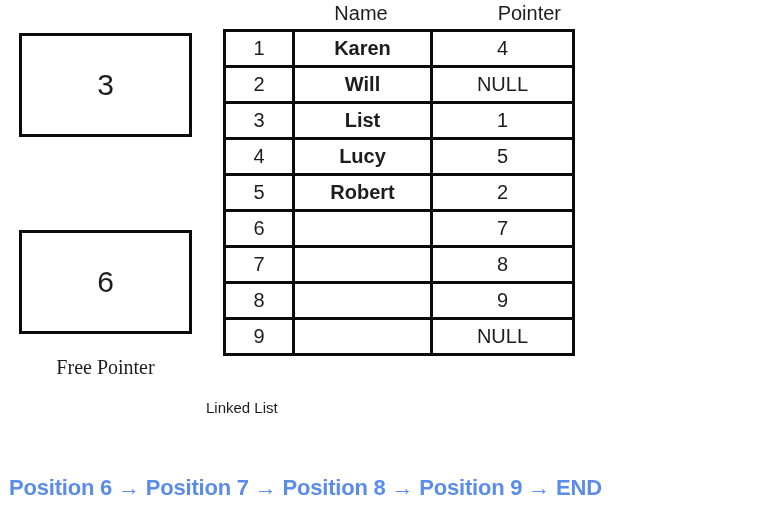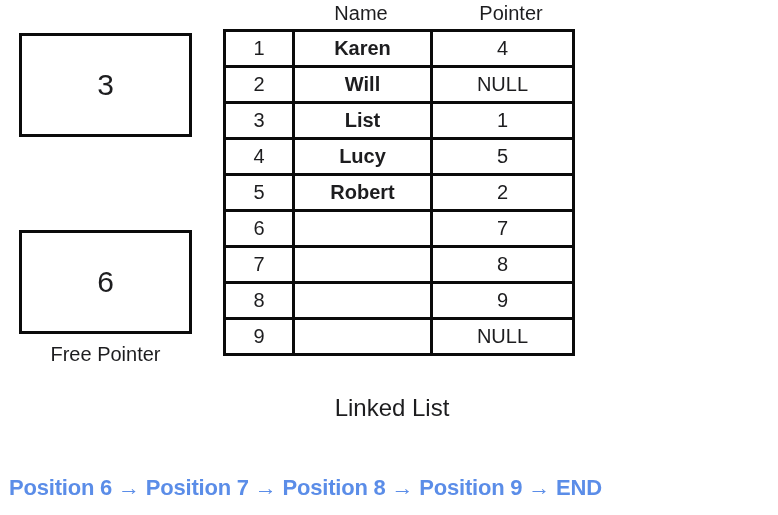--- a/index.html
+++ b/index.html
@@ -41,34 +41,34 @@
     position: absolute;
     left: 19px;
     width: 173px;
     text-align: center;
     font-size: 20px;
     line-height: 24px;
     color: var(--text);
     white-space: nowrap;
   }
   .pointer-label.start { top: 160px; }
-  .pointer-label.free  { top: 342px; }
+  .pointer-label.free  { top: 355px; font-family: Liberation Serif, serif; }
 
   
   .col-header {
     position: absolute;
     top: 0;
     height: 26px;
     line-height: 26px;
     text-align: center;
     font-size: 20px;
     color: var(--text);
   }
   .col-header.name    { left: 292px; width: 138px; }
-  .col-header.pointer { left: 440px; width: 142px; }
+  .col-header.pointer { left: 419px; width: 142px; text-align: right; }
 
   
   table.linked-list {
     position: absolute;
     left: 223px;
     top: 29px;
     border-collapse: collapse;
     table-layout: fixed;
     background: #fff;
   }
@@ -81,25 +81,24 @@
     color: var(--text);
     padding: 0;
     overflow: hidden;
   }
   .col-idx  { width: 69px; }
   .col-name { width: 138px; font-weight: bold; }
   .col-ptr  { width: 142px; }
 
   .table-caption {
     position: absolute;
-    left: 216px;
+    left: 206px;
     top: 396px;
     width: 352px;
-    text-align: center;
-    font-size: 24px;
+    font-size: 15px;
     line-height: 24px;
     color: var(--text);
   }
 
   
   .conclusion-intro {
     position: absolute;
     left: 8px;
     top: 439px;
     font-size: 20px;

